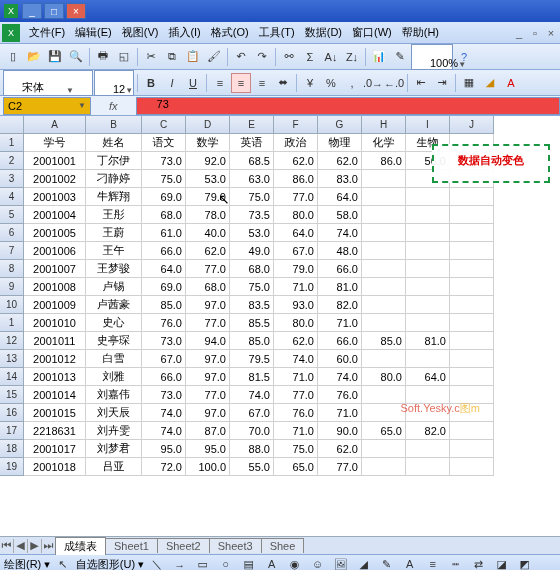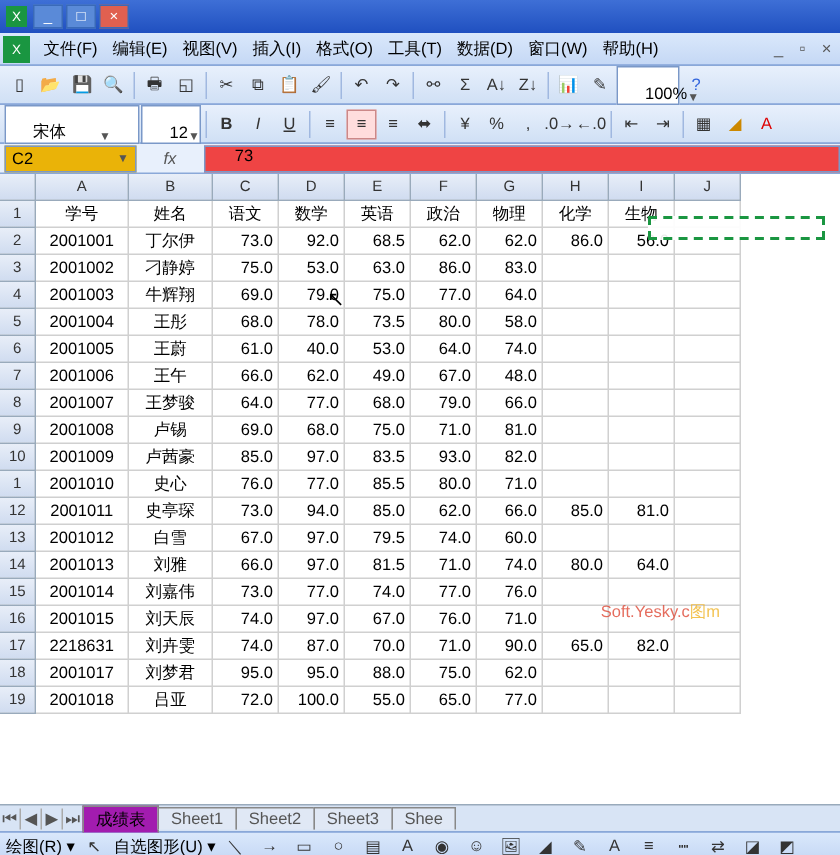--- a/index.html
+++ b/index.html
@@ -42,21 +42,21 @@
 .overlay{position:absolute;top:28px;right:10px;width:118px;border:2px dashed #1a9641;background:rgba(255,255,255,0.92);padding:6px;font-size:11px;line-height:1.5}
 .ov-title{color:#d00;font-weight:bold;text-align:center;margin-bottom:6px}
 .ov-t1{color:#000;margin-bottom:6px}
 .ov-b{color:#00d;margin-bottom:6px}
 .ov-b::before,.ov-r::before{content:"◆";color:#d0d;margin-right:2px}
 .ov-r{color:#d00}
 .wm{position:absolute;bottom:120px;right:80px;font-size:16px;font-weight:normal;color:rgba(220,60,40,.75);font-family:Arial}
 .wm .y{color:rgba(240,180,40,.8)}
 .tabs{height:18px;background:#d8e4f5;display:flex;align-items:center;font-size:10px;border-top:1px solid #9ab}
 .tabnav{width:14px;height:14px;display:flex;align-items:center;justify-content:center;color:#555;border-right:1px solid #aaa}
-.tab{padding:1px 8px;background:#a21caf;border:1px solid #888;border-bottom:none;margin-left:-1px}
+.tab{padding:1px 8px;background:#ffffff;border:1px solid #888;border-bottom:none;margin-left:-1px}
 .tab.inactive{background:#e0e8f5;color:#555}
 .scroll-space{flex:1;background:#d8e4f5;border-left:1px solid #aaa;margin-left:2px}
 .status{height:19px;background:linear-gradient(#dae8fb,#c5d8f5);display:flex;align-items:center;padding:0 4px;gap:3px;font-size:11px;border-top:1px solid #8aa8d8}
 .cursor{position:absolute;top:75px;left:218px;font-size:14px;color:#000;pointer-events:none}
 </style>
 </head>
 <body>
 
 <div class="titlebar">
   <span class="icon">X</span>
@@ -377,20 +377,21 @@
       <div class="cell num">72.0</div>
       <div class="cell num">100.0</div>
       <div class="cell num">55.0</div>
       <div class="cell num">65.0</div>
       <div class="cell num">77.0</div>
       <div class="cell"></div>
       <div class="cell"></div>
       <div class="cell"></div>
     </div>
   <div class="overlay">
+    <div class="ov-title">数据自动变色</div>
   </div>
   <div class="wm"><span>Soft.Yesky.c</span><span class="y">图m</span></div>
   <div class="cursor">↖</div>
 </div>
 
 <div class="tabs">
   <div class="tabnav">⏮</div>
   <div class="tabnav">◀</div>
   <div class="tabnav">▶</div>
   <div class="tabnav">⏭</div>

